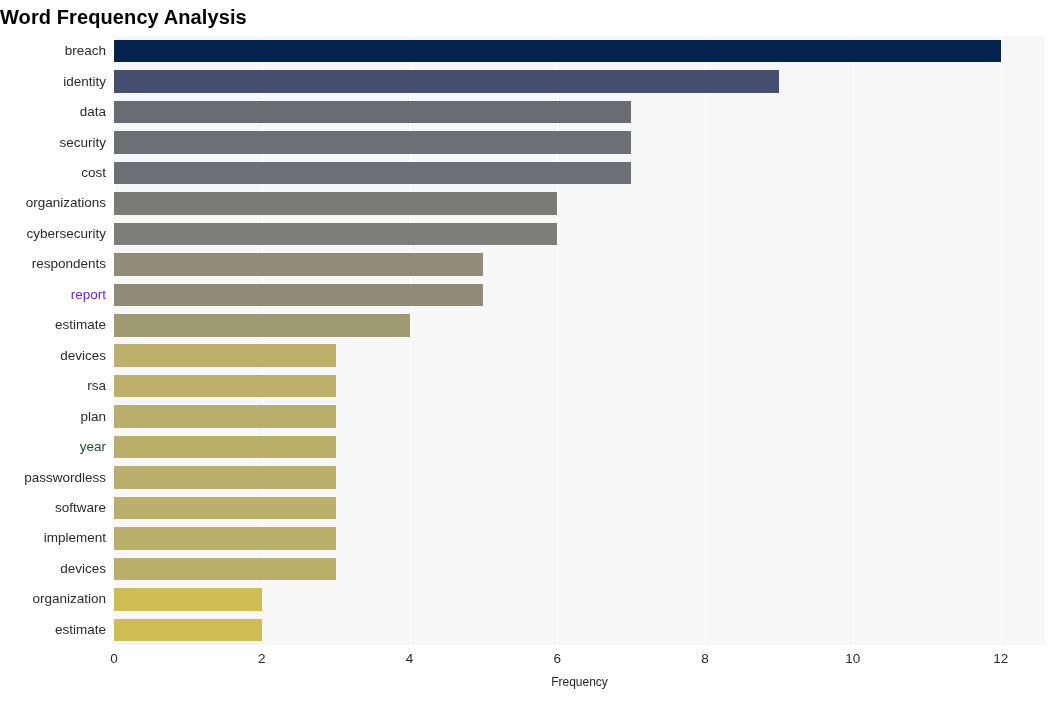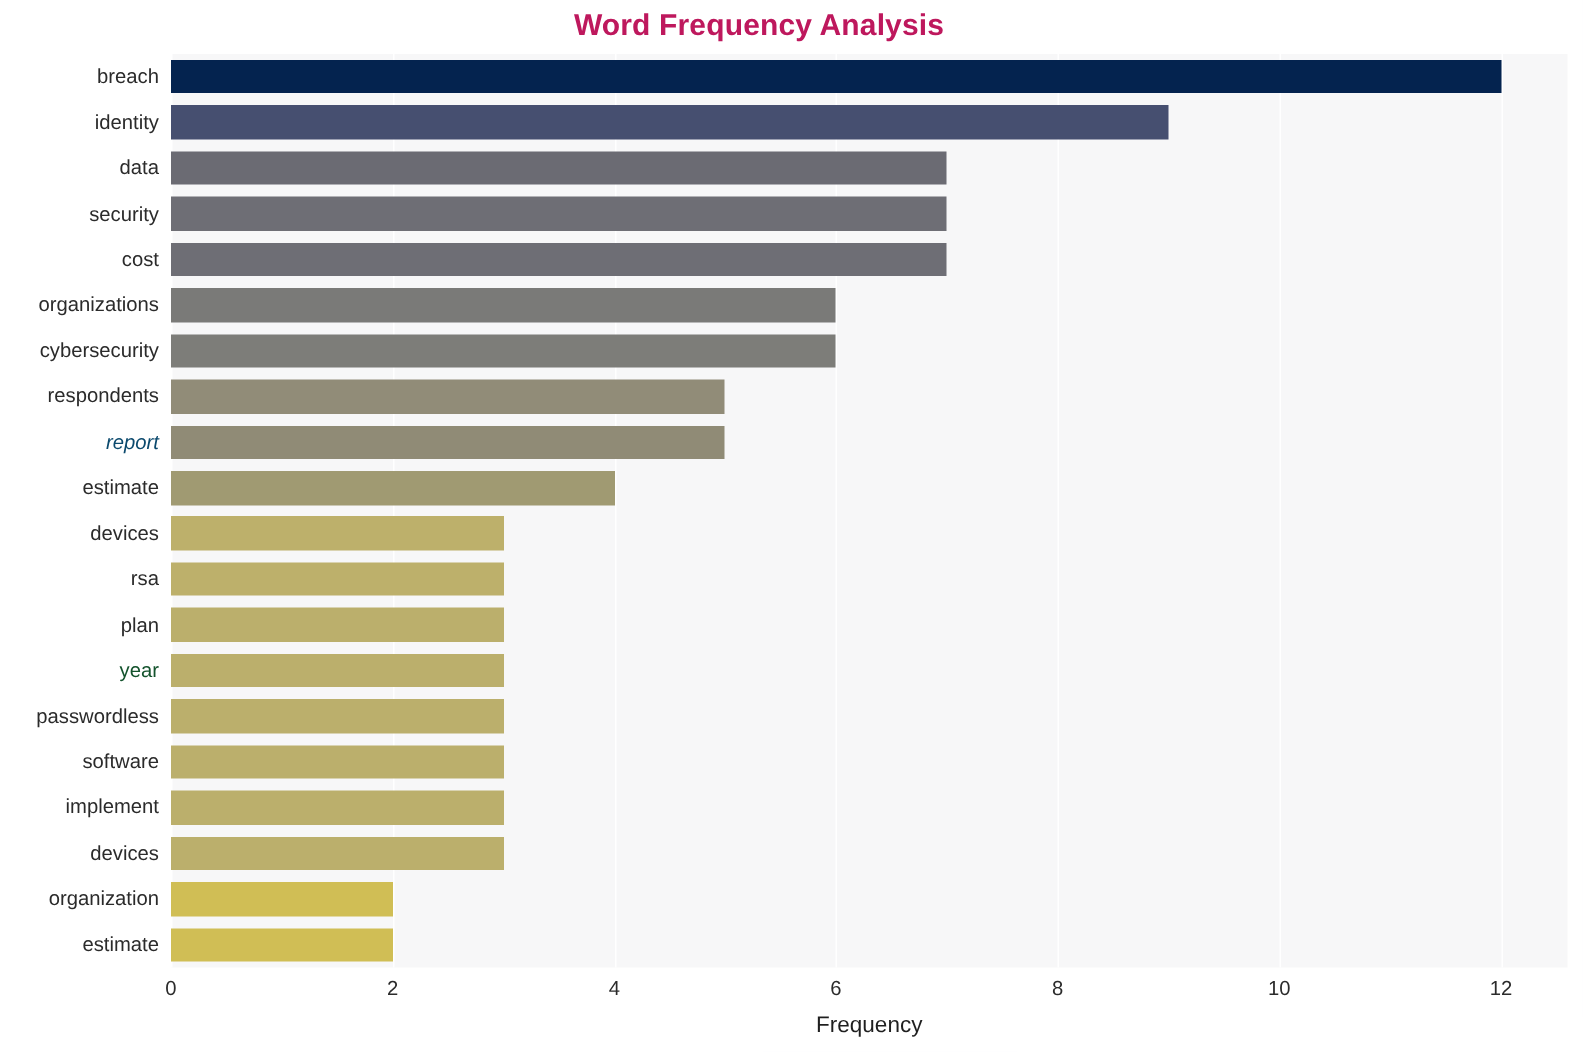--- a/index.html
+++ b/index.html
@@ -22,24 +22,24 @@
     width: 1055px;
     height: 701px;
     background: #ffffff;
   }
 
   #chart-title {
     position: absolute;
     left: 0;
     top: 6px;
     width: 1012px;
-    text-align: center;
+    text-align: left;
     font-size: 20px;
     font-weight: bold;
-    color: #be185d;
+    color: #000000;
     letter-spacing: 0.1px;
   }
 
   
   #plot-area {
     position: absolute;
     left: 114px;
     top: 36px;
     width: 931px;
     height: 609px;
@@ -100,21 +100,21 @@
     transform: translateX(-50%);
     line-height: 1;
   }
 
   #x-axis-title {
     position: absolute;
     left: 114px;
     top: 675px;
     width: 931px;
     text-align: center;
-    font-size: 15px;
+    font-size: 12px;
     color: #1f1f1f;
   }
 </style>
 </head>
 <body>
 
 <div id="figure">
 
   <div id="chart-title">Word Frequency Analysis</div>
 
@@ -190,21 +190,21 @@
 
   <div id="y-axis-labels">
       <div class="y-tick-label" style="top: 8.225px; color: rgb(43, 43, 43);">breach</div>
       <div class="y-tick-label" style="top: 38.675px; color: rgb(43, 43, 43);">identity</div>
       <div class="y-tick-label" style="top: 69.125px; color: rgb(43, 43, 43); margin-left: 27px;">data</div>
       <div class="y-tick-label" style="top: 99.575px; color: rgb(43, 43, 43);">security</div>
       <div class="y-tick-label" style="top: 130.025px; color: rgb(43, 43, 43);">cost</div>
       <div class="y-tick-label" style="top: 160.475px; color: rgb(43, 43, 43);">organizations</div>
       <div class="y-tick-label" style="top: 190.925px; color: rgb(43, 43, 43);">cybersecurity</div>
       <div class="y-tick-label" style="top: 221.375px; color: rgb(43, 43, 43);">respondents</div>
-      <div class="y-tick-label" style="top: 251.825px; color: #0c4a6e; font-style: italic;">report</div>
+      <div class="y-tick-label" style="top: 251.825px; color: #6d28d9;">report</div>
       <div class="y-tick-label" style="top: 282.275px; color: rgb(43, 43, 43);">estimate</div>
       <div class="y-tick-label" style="top: 312.725px; color: rgb(43, 43, 43);">devices</div>
       <div class="y-tick-label" style="top: 343.175px; color: rgb(43, 43, 43);">rsa</div>
       <div class="y-tick-label" style="top: 373.625px; color: rgb(43, 43, 43);">plan</div>
       <div class="y-tick-label" style="top: 404.075px; color: #14532d;">year</div>
       <div class="y-tick-label" style="top: 434.525px; color: rgb(43, 43, 43);">passwordless</div>
       <div class="y-tick-label" style="top: 464.975px; color: rgb(43, 43, 43);">software</div>
       <div class="y-tick-label" style="top: 495.425px; color: rgb(43, 43, 43);">implement</div>
       <div class="y-tick-label" style="top: 525.875px; color: rgb(43, 43, 43);">devices</div>
       <div class="y-tick-label" style="top: 556.325px; color: rgb(43, 43, 43);">organization</div>

